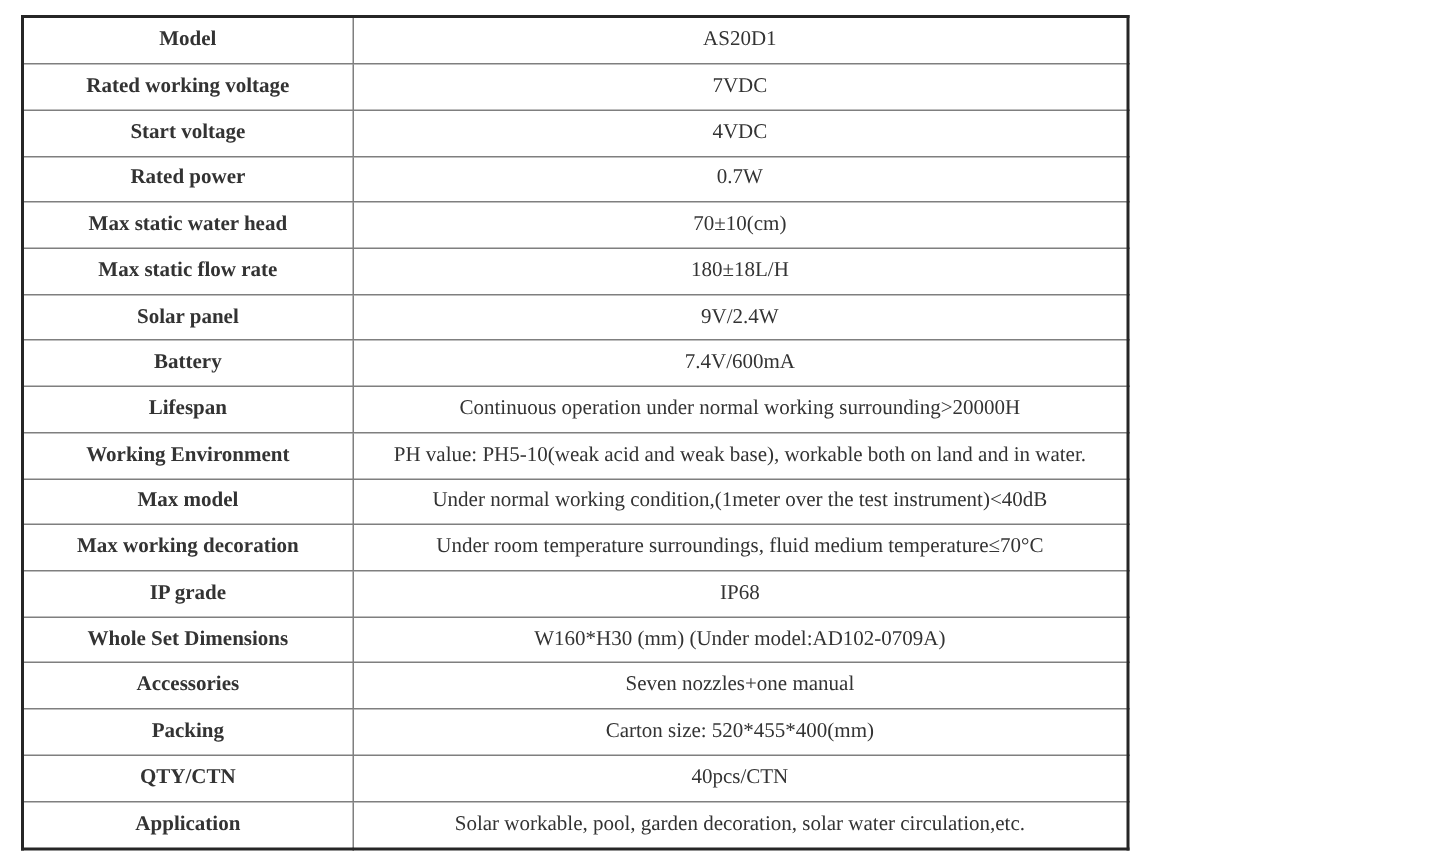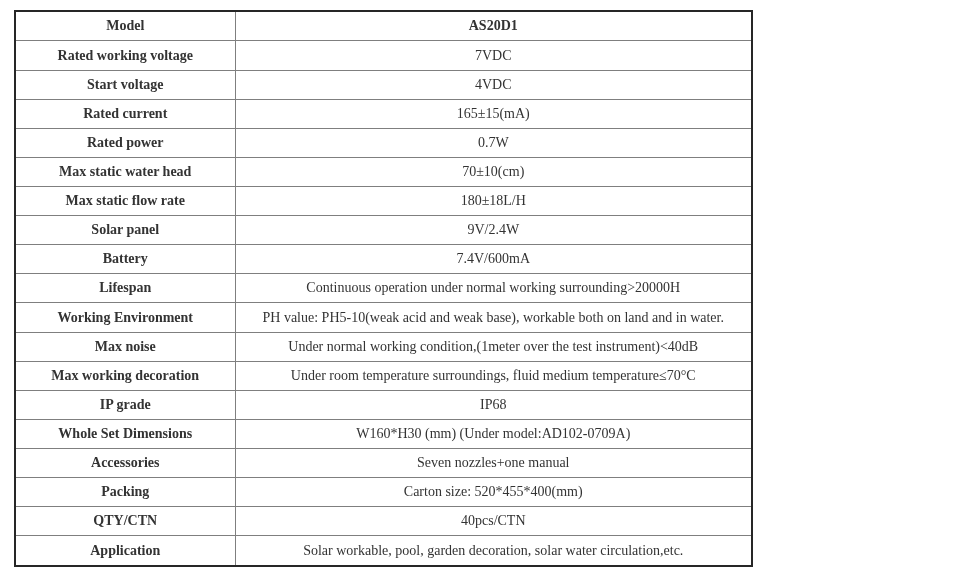--- a/index.html
+++ b/index.html
@@ -37,21 +37,21 @@
     text-align: center;
     vertical-align: middle;
     font-size: 14px;
     color: var(--text-color);
     padding: 0 4px;
     overflow: hidden;
     white-space: nowrap;
     margin-top: 27px;
   }
   td.label-cell { font-weight: bold; }
-  td.value-cell.bold { font-weight: bold; }
+  td.value-cell.bold { font-weight: normal; }
 </style>
 </head>
 <body>
 
 <div class="page">
   <table class="spec-table">
     <colgroup>
       <col style="width:220px">
       <col>
     </colgroup>
@@ -60,24 +60,20 @@
           <td class="label-cell">Model</td>
           <td class="value-cell bold">AS20D1</td>
         </tr>
         <tr>
           <td class="label-cell">Rated working voltage</td>
           <td class="value-cell">7VDC</td>
         </tr>
         <tr>
           <td class="label-cell">Start voltage</td>
           <td class="value-cell">4VDC</td>
-        </tr>
-        <tr>
-          <td class="label-cell">Rated current</td>
-          <td class="value-cell">165±15(mA)</td>
         </tr>
         <tr>
           <td class="label-cell">Rated power</td>
           <td class="value-cell">0.7W</td>
         </tr>
         <tr>
           <td class="label-cell">Max static water head</td>
           <td class="value-cell">70±10(cm)</td>
         </tr>
         <tr>
@@ -94,21 +90,21 @@
         </tr>
         <tr>
           <td class="label-cell">Lifespan</td>
           <td class="value-cell">Continuous operation under normal working surrounding&gt;20000H</td>
         </tr>
         <tr>
           <td class="label-cell">Working Environment</td>
           <td class="value-cell">PH value: PH5-10(weak acid and weak base), workable both on land and in water.</td>
         </tr>
         <tr>
-          <td class="label-cell">Max noise</td>
+          <td class="label-cell">Max model</td>
           <td class="value-cell">Under normal working condition,(1meter over the test instrument)&lt;40dB</td>
         </tr>
         <tr>
           <td class="label-cell">Max working decoration</td>
           <td class="value-cell">Under room temperature surroundings, fluid medium temperature≤70°C</td>
         </tr>
         <tr>
           <td class="label-cell">IP grade</td>
           <td class="value-cell">IP68</td>
         </tr>

